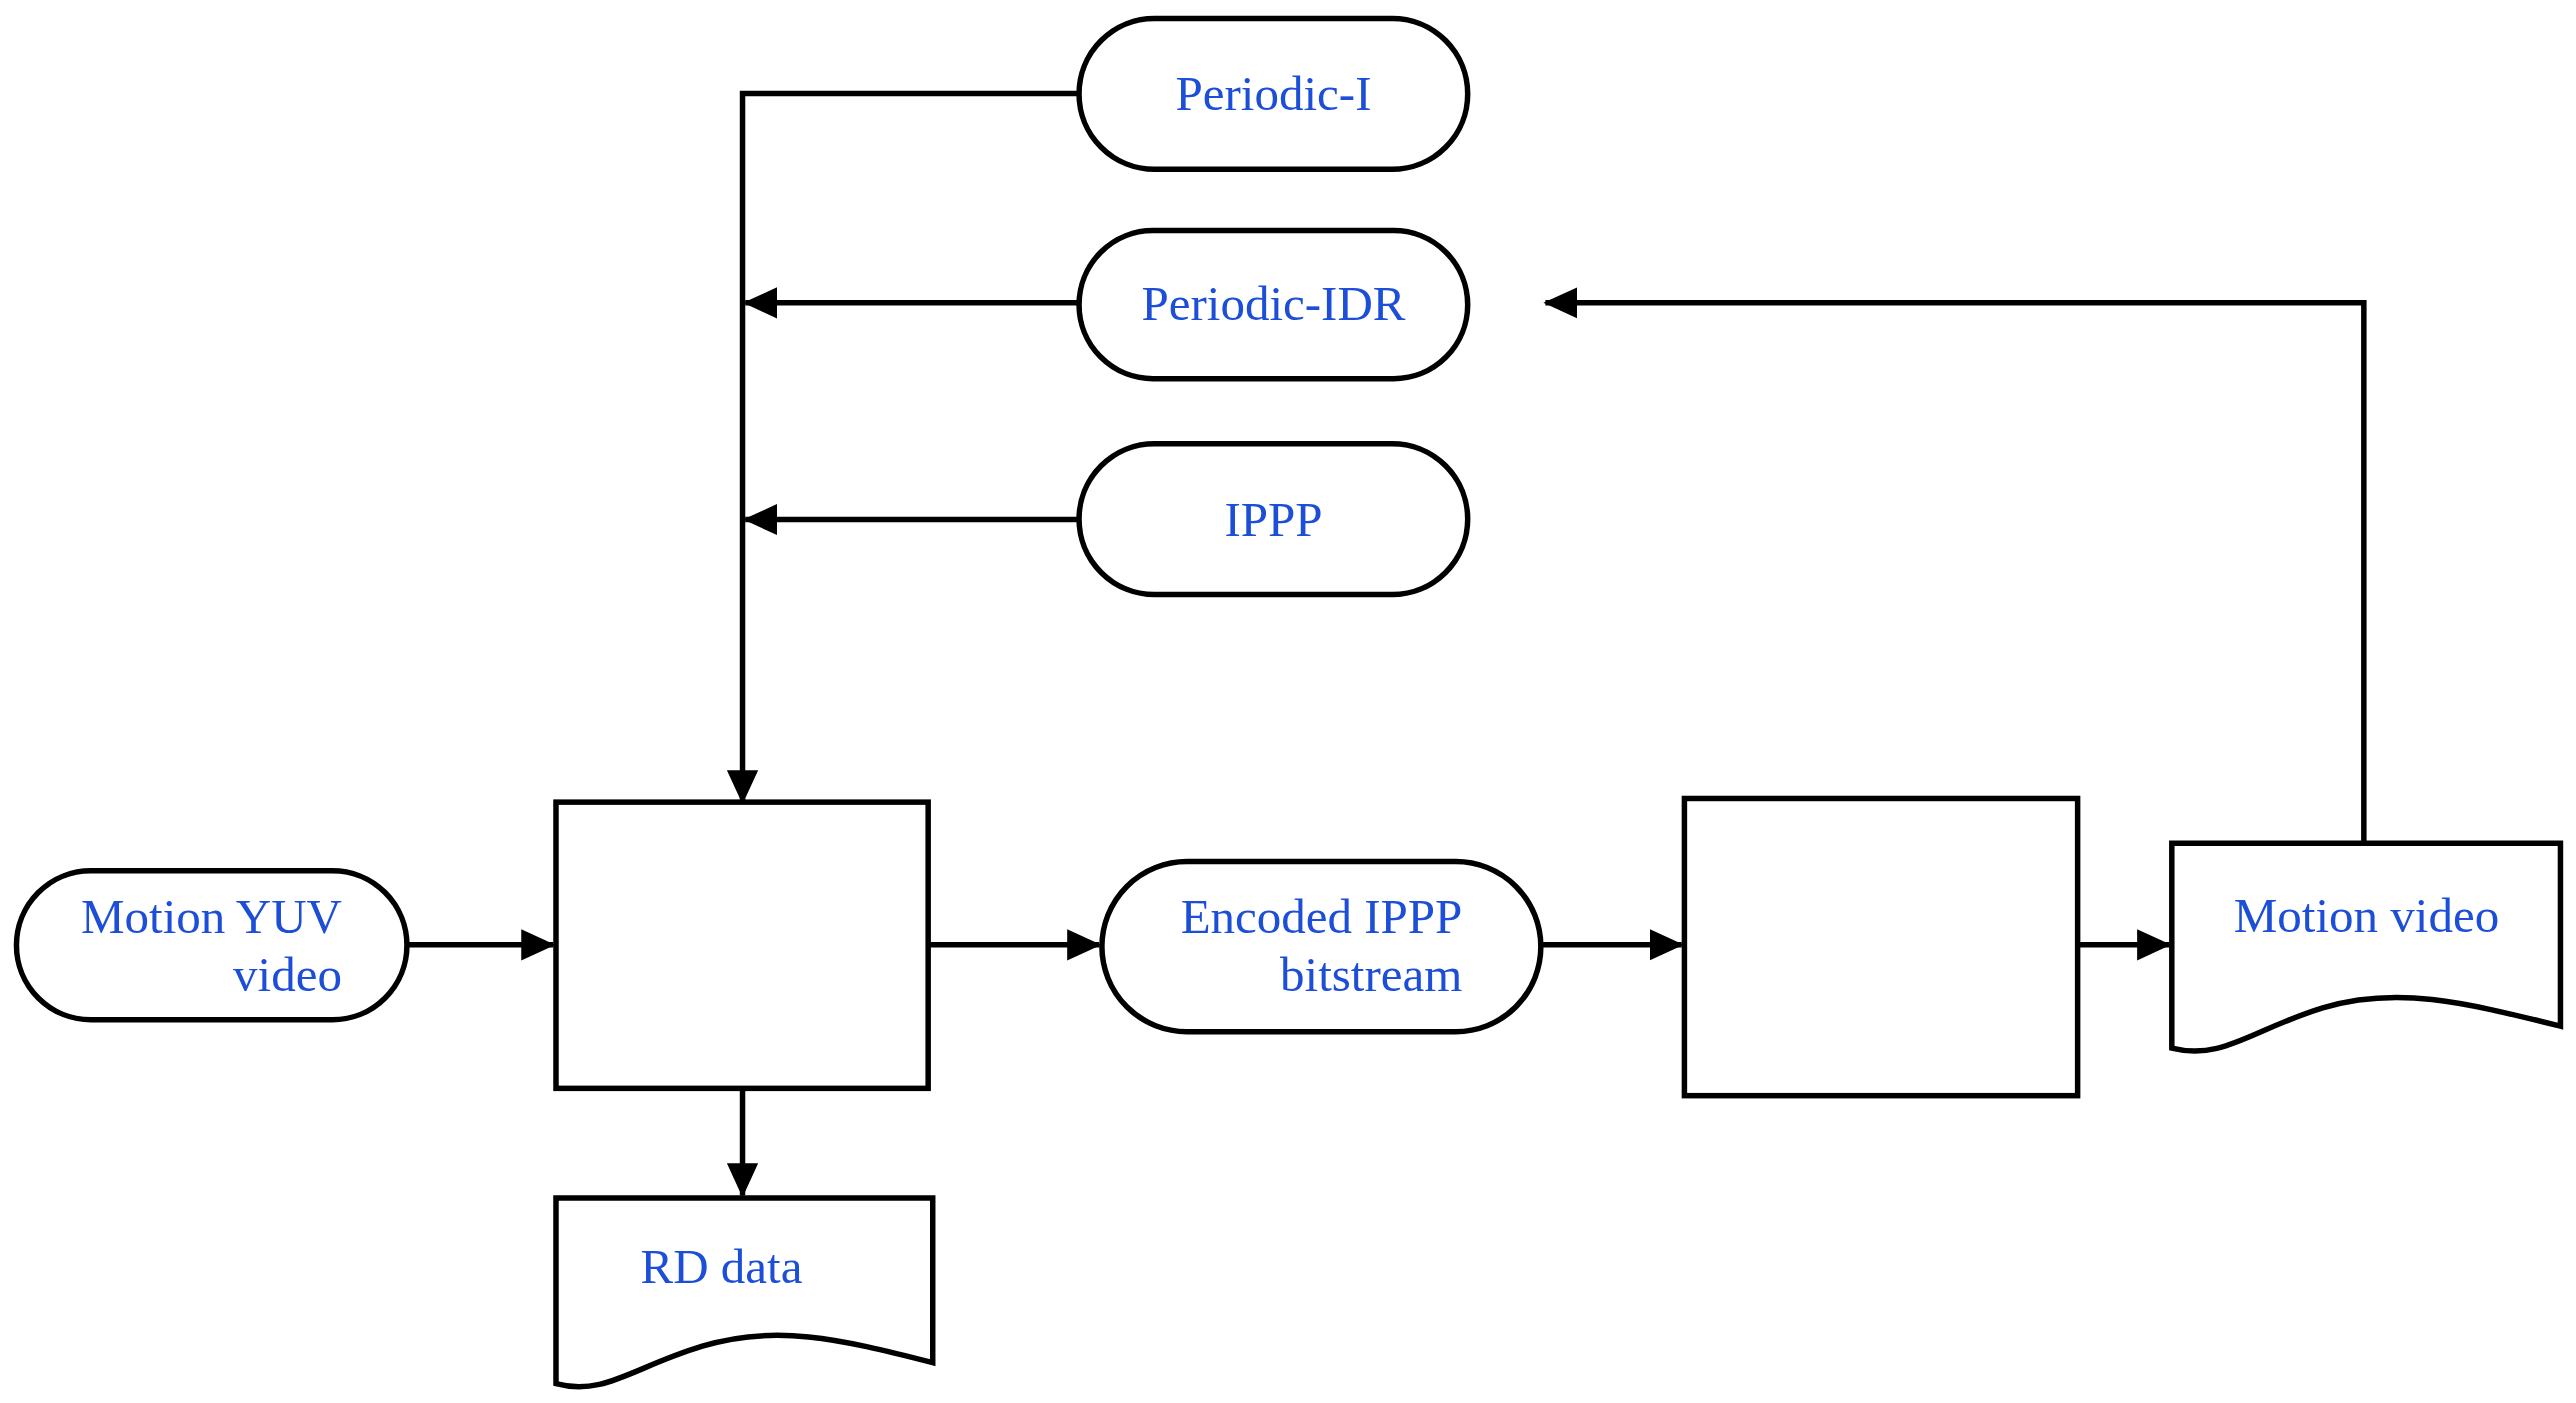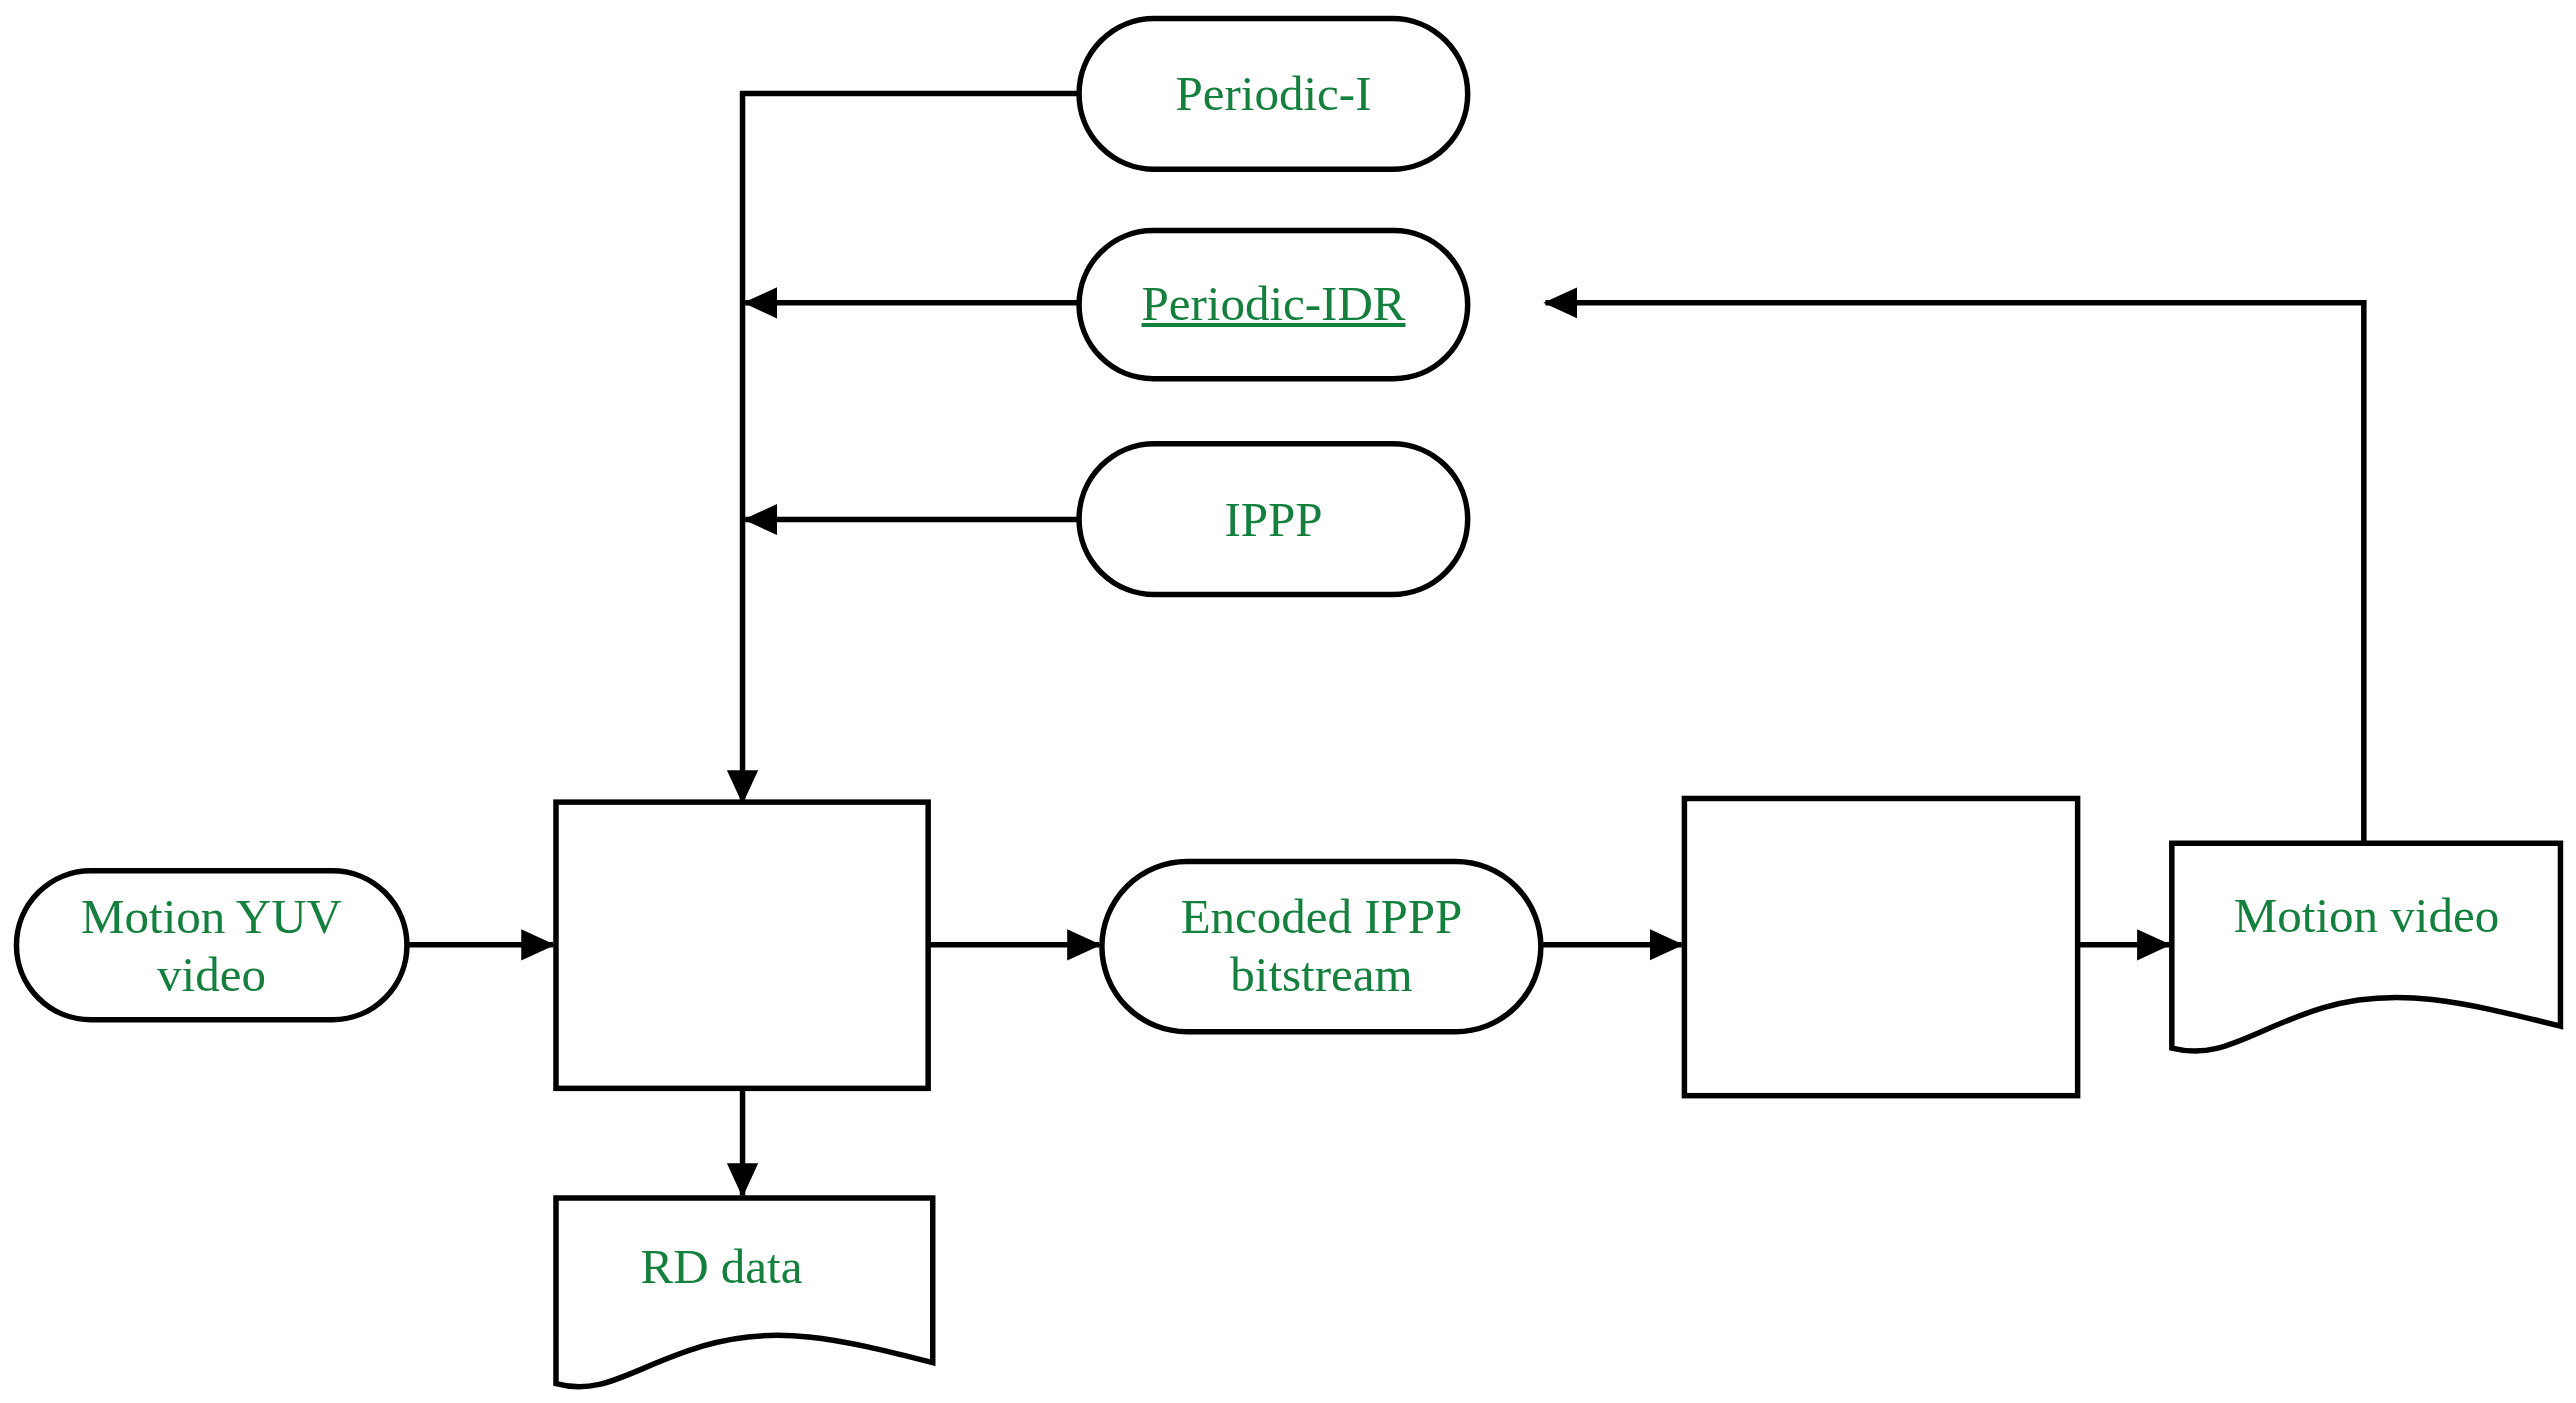--- a/index.html
+++ b/index.html
@@ -23,22 +23,22 @@
     left: 0;
     top: 0;
     width: 2576px;
     height: 1404px;
   }
   .node-label {
     position: absolute;
     display: flex;
     align-items: center;
     justify-content: center;
-    text-align: center;
-    color: #15803d;
+    text-align: right;
+    color: #1d4ed8;
     font-family: "Liberation Serif", "DejaVu Serif", serif;
     font-size: 49px;
     line-height: 1.18;
     white-space: pre-line;
     pointer-events: none;
   }
 </style>
 </head>
 <body>
 
@@ -91,21 +91,21 @@
 
       <path d="M 2272 1033 L 2372 1033" marker-end="url(#arrow)"></path>
 
       <path d="M 2585 922 L 2585 331 L 1690 331" marker-end="url(#arrow)"></path>
 
     </g>
   </svg>
 
   <div class="node-label" style="left:1079px; top:18.3px; width:389px; height:151px;">Periodic-I</div>
 
-  <div class="node-label" style="left:1079px; top:230px; width:389px; height:148px;text-decoration:underline;">Periodic-IDR</div>
+  <div class="node-label" style="left:1079px; top:230px; width:389px; height:148px;">Periodic-IDR</div>
 
   <div class="node-label" style="left:1079px; top:444px; width:389px; height:151px;">IPPP</div>
 
   <div class="node-label" style="left:16.5px; top:871px; width:390px; height:149px;">Motion YUV
 video</div>
 
 
   <div class="node-label" style="left:1102px; top:861px; width:439px; height:170px;">Encoded IPPP
 bitstream</div>
 

